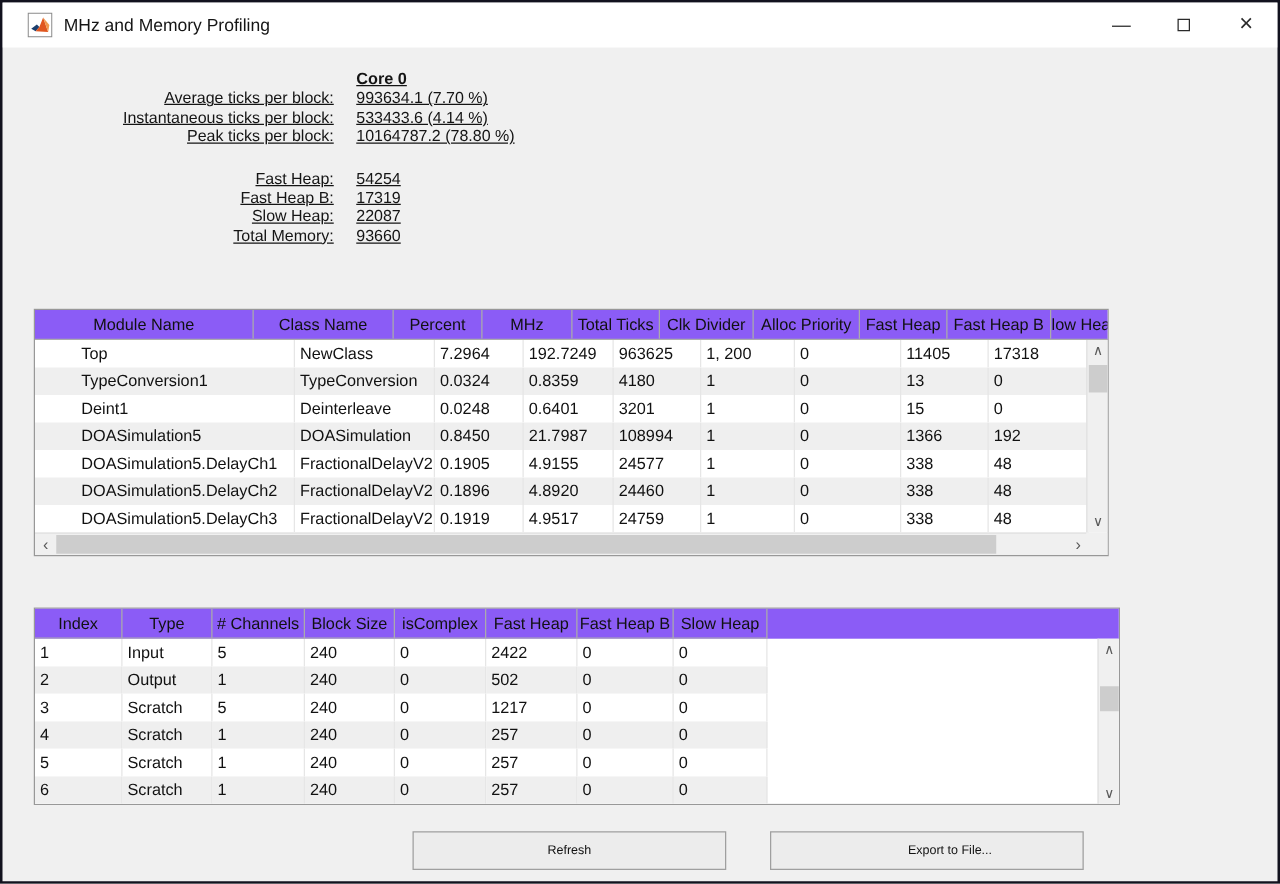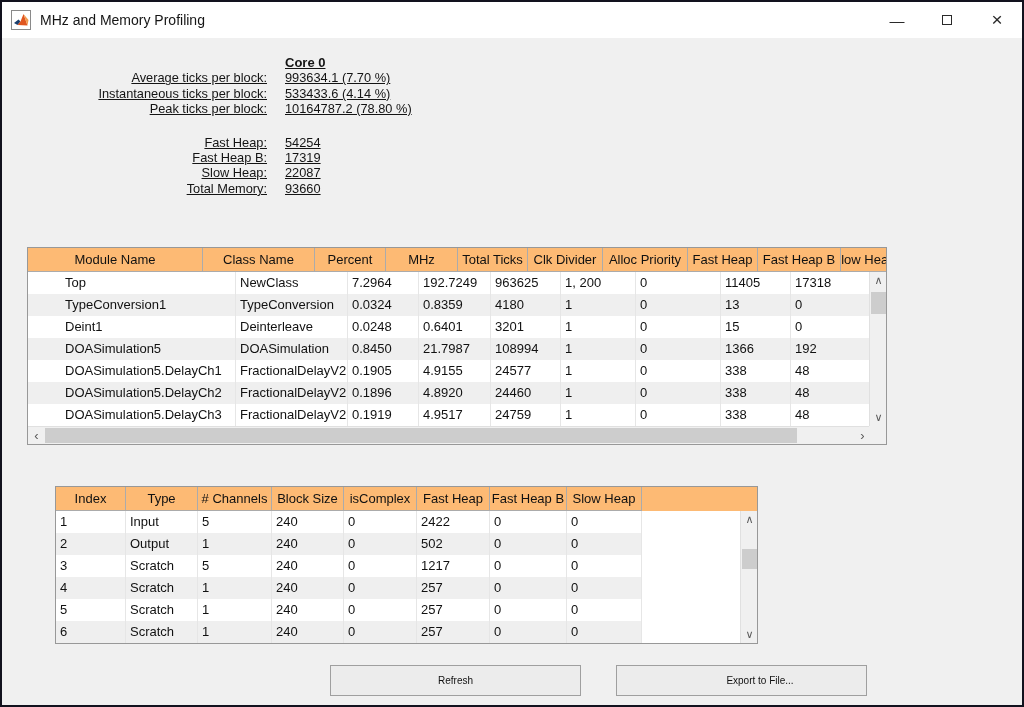--- a/index.html
+++ b/index.html
@@ -7,21 +7,21 @@
   body { font-family:"Liberation Sans", sans-serif; }
 
   .window {
     position:relative; width:1024px; height:707px;
     border:2px solid #12121e; background:#f0f0f0; overflow:hidden;
   }
 
   
   .titlebar {
     height:36px; background:#ffffff; display:flex; align-items:center;
-    padding-left:9px;
+    padding-left:20px;
   }
   .app-icon { width:20px; height:20px; flex:0 0 auto; }
   .title-text { margin-left:9px; font-size:14px; color:#151515; }
   .win-controls { margin-left:auto; display:flex; height:100%; }
   .win-btn {
     width:50px; height:100%; display:flex; align-items:center; justify-content:center;
     color:#2a2a2a; font-size:15px;
   }
   .max-box { width:10px; height:10px; border:1px solid #2a2a2a; display:inline-block; }
 
@@ -31,24 +31,24 @@
   .stat-label { width:240px; text-align:right; }
   .stat-value { margin-left:18px; white-space:nowrap; }
   .core-header { font-weight:bold; font-size:13px; }
   .mem-block { margin-top:18px; }
 
   
   .jtable {
     position:absolute; background:#ffffff; border:1px solid #989898;
   }
   #module-table { left:25px; top:245px; width:860px; height:198px; }
-  #buffer-table { left:25px; top:484px; width:703px; height:158px;margin-left:28px; }
+  #buffer-table { left:25px; top:484px; width:869px; height:158px; }
 
   .thead {
-    display:flex; height:24px; background:#fdba74; overflow:hidden;
+    display:flex; height:24px; background:#8b5cf6; overflow:hidden;
   }
   #module-table .thead { border-bottom:1px solid #ababab; }
   .hcell {
     flex:0 0 auto; display:flex; align-items:center; justify-content:center;
     font-size:13px; color:#111; white-space:nowrap; overflow:hidden;
     border-right:1px solid #ababab; border-bottom:1px solid #ababab; height:100%;
   }
   #module-table .hcell { border-bottom:none; }
   .tbody { position:relative; overflow:hidden; }
   .trow { display:flex; height:22px; overflow:hidden; background:#fff; }

